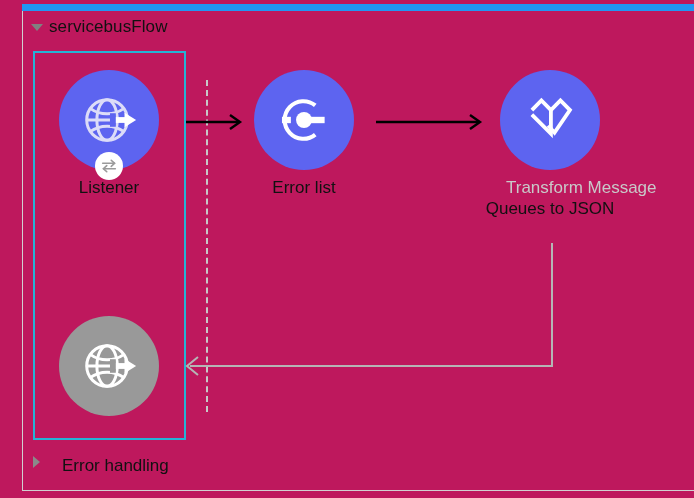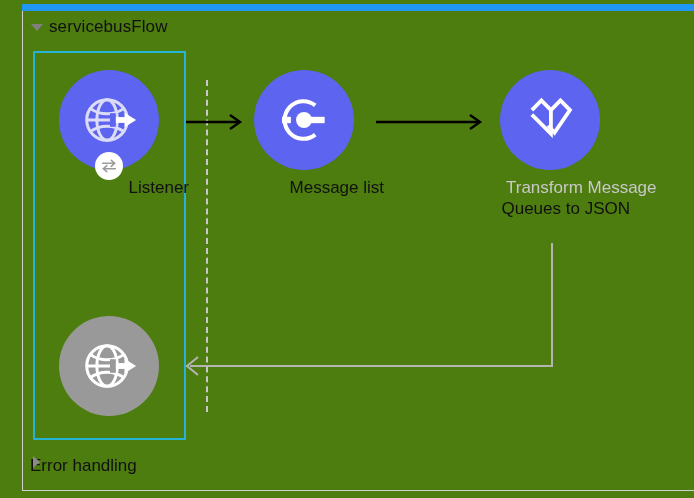--- a/index.html
+++ b/index.html
@@ -10,21 +10,21 @@
   }
   body {
     font-family: "Liberation Sans", sans-serif;
     -webkit-font-smoothing: antialiased;
   }
 
   .canvas {
     position: relative;
     width: 694px;
     height: 498px;
-    background: #4d7c0f;
+    background: #be185d;
     overflow: hidden;
     box-sizing: border-box;
   }
 
   
   .top-bar {
     position: absolute;
     left: 22px;
     top: 4px;
     width: 672px;
@@ -94,20 +94,21 @@
     left: 30px;
     top: 455px;
     display: flex;
     align-items: center;
     height: 22px;
   }
   .error-title {
     font-size: 17px;
     color: #111111;
     white-space: nowrap;
+    margin-left: 32px;
   }
 
   
   .selection-box {
     position: absolute;
     left: 33px;
     top: 51px;
     width: 153px;
     height: 389px;
     border: 2px solid #26b3d6;
@@ -122,21 +123,21 @@
     top: 80px;
     width: 0;
     height: 332px;
     border-left: 2px dashed #c8c8c8;
   }
 
   
   .node {
     position: absolute;
     width: 160px;
-    text-align: right;
+    text-align: center;
   }
   .node-circle {
     width: 100px;
     height: 100px;
     border-radius: 50%;
     margin: 0 auto;
     position: relative;
     display: block;
   }
   .node-circle.purple { background: #5d64f0; }
@@ -255,21 +256,21 @@
   <div class="node" style="left:224px; top:70px;">
     <div class="node-circle purple">
       <svg width="60" height="60" viewBox="0 0 64 64">
         <path d="M44 16.5 A 20 20 0 1 0 44 47.5" fill="none" stroke="#ffffff" stroke-width="4.4" stroke-linecap="butt"></path>
         <circle cx="32" cy="32" r="8.5" fill="#ffffff"></circle>
         <rect x="32" y="28.6" width="22" height="6.8" fill="#ffffff"></rect>
         <rect x="8.5" y="28.6" width="9.5" height="6.8" fill="#ffffff"></rect>
       </svg>
     </div>
     <div class="node-labels">
-      <div class="node-label">Message list</div>
+      <div class="node-label">Error list</div>
     </div>
   </div>
 
   <div class="node" style="left:470px; top:70px;">
     <div class="node-circle purple">
       <svg width="58" height="58" viewBox="0 0 64 64">
         <g fill="none" stroke="#ffffff" stroke-width="4.2" stroke-linejoin="miter">
           <polyline points="12,21 22.5,10.5 33,21 33,47 12,26"></polyline>
           <polyline points="33,21 43.5,10.5 54,21 37,46 30,38"></polyline>
         </g>

